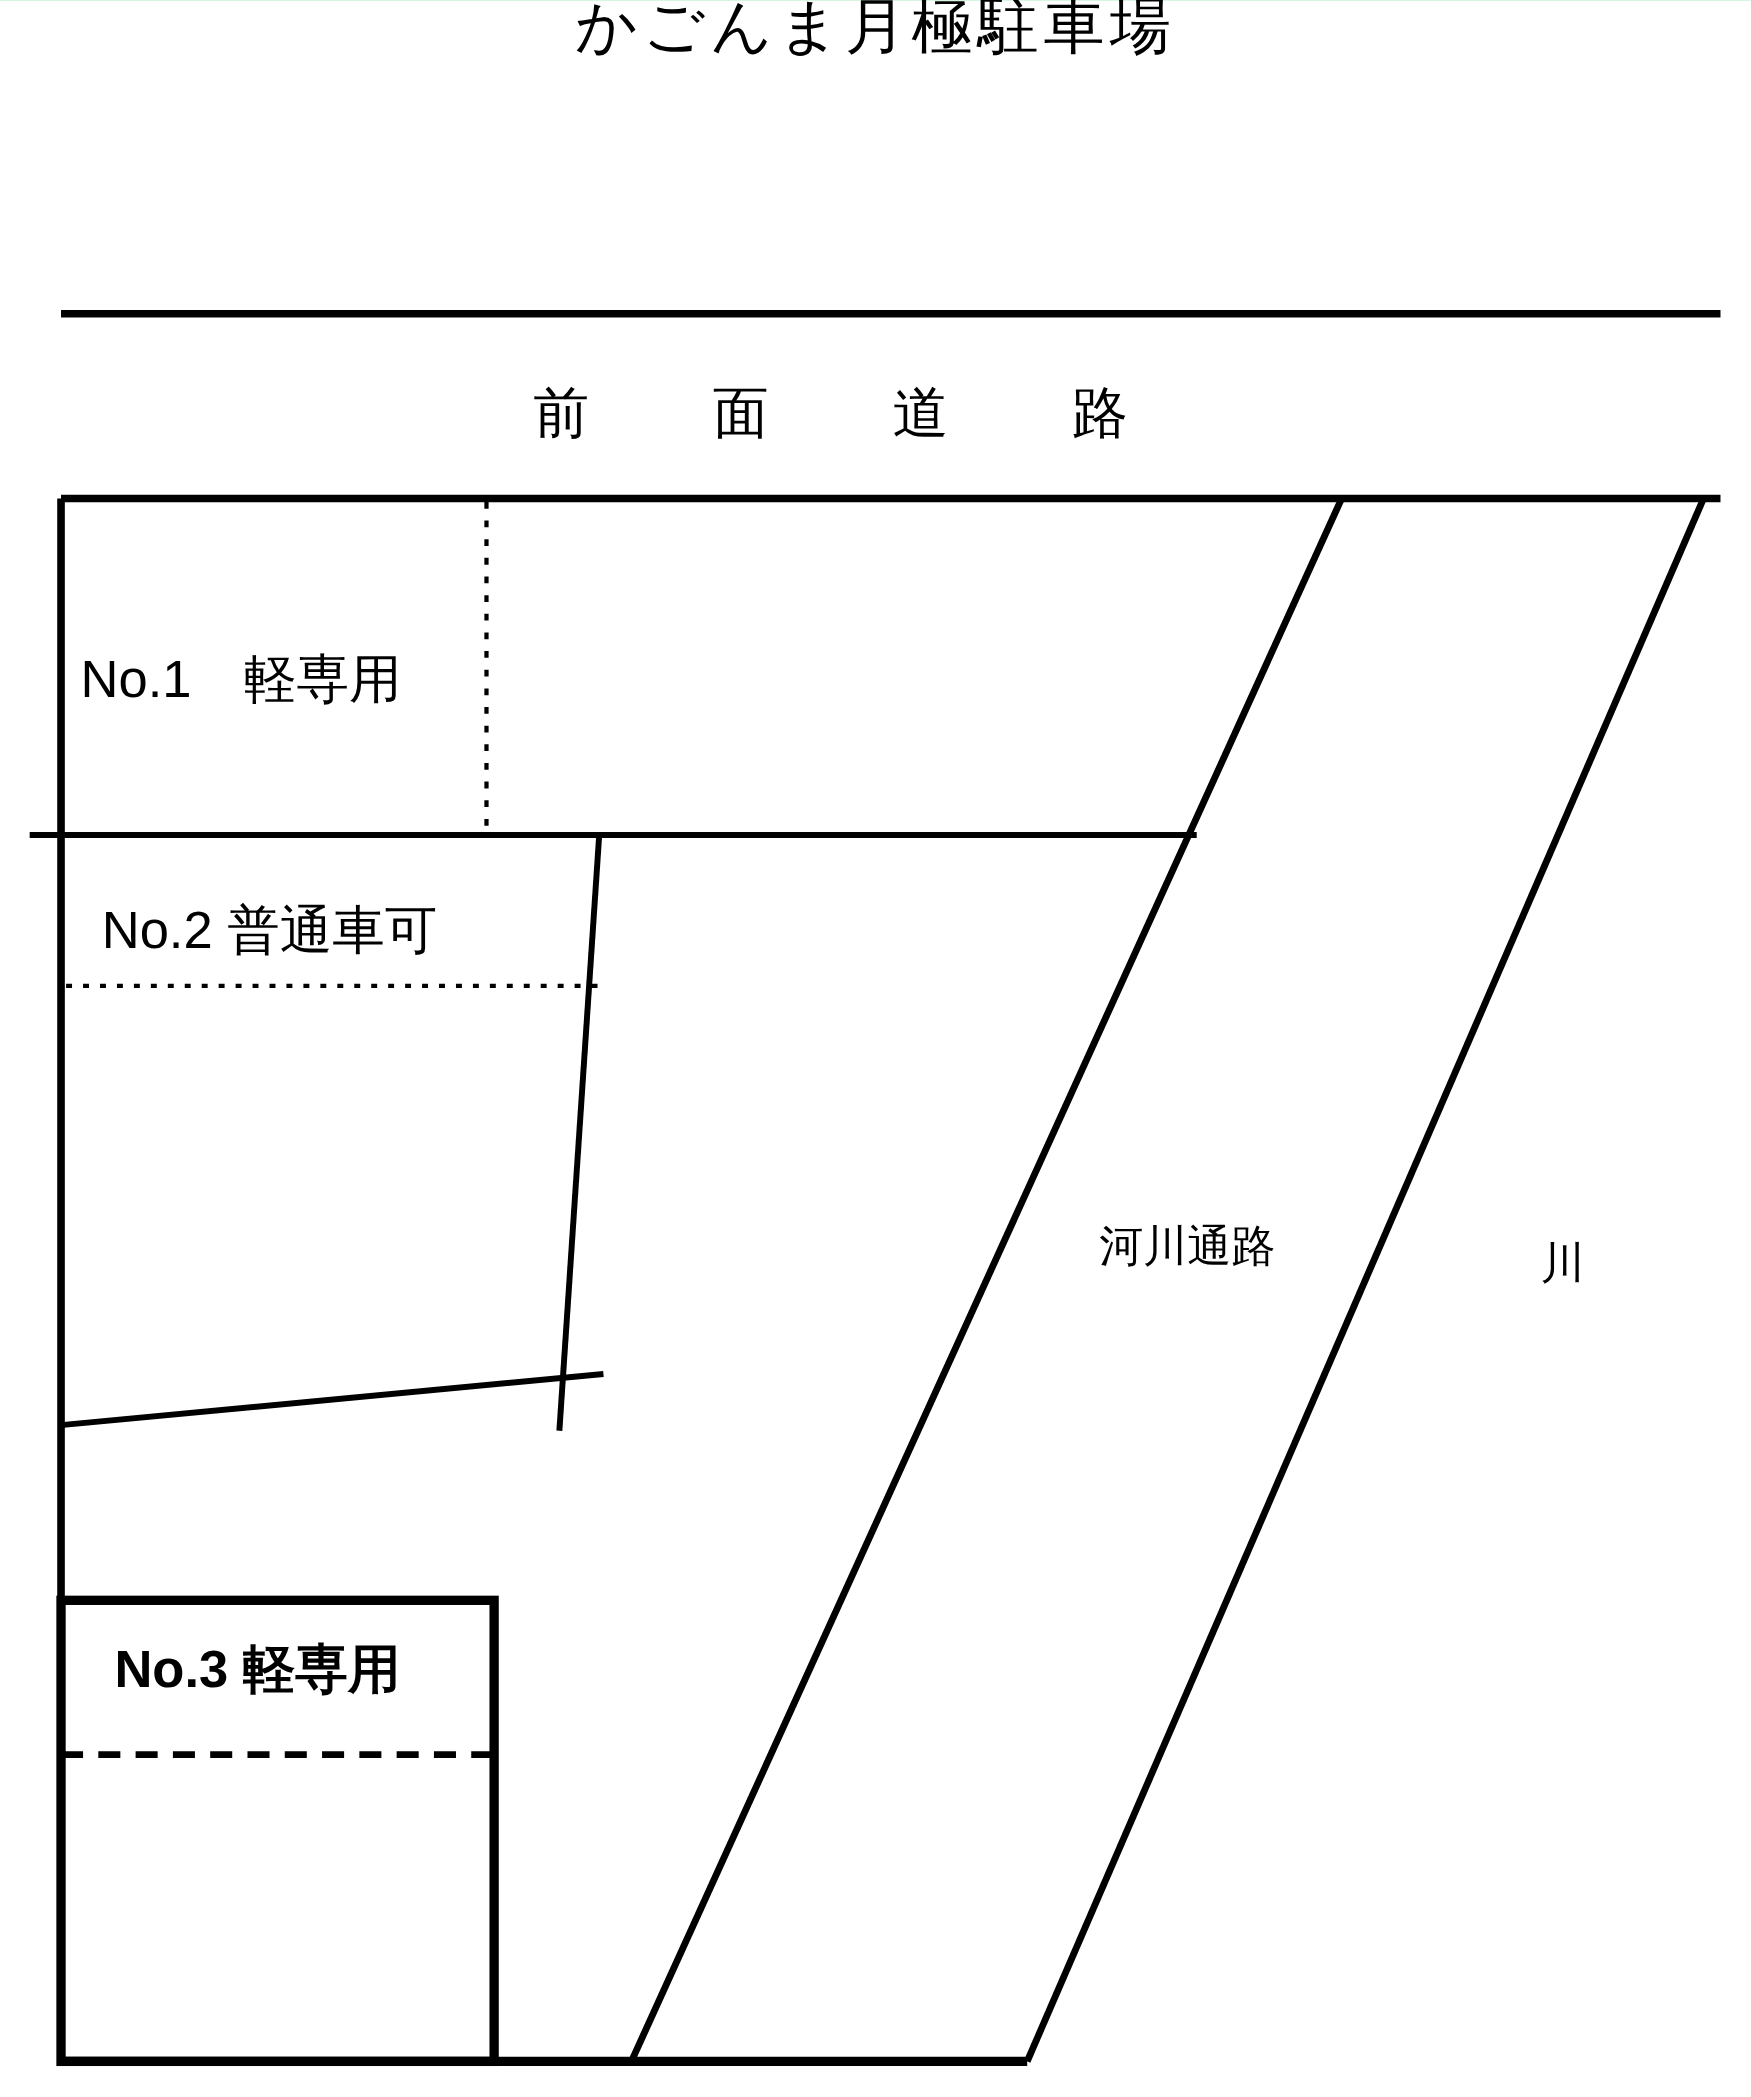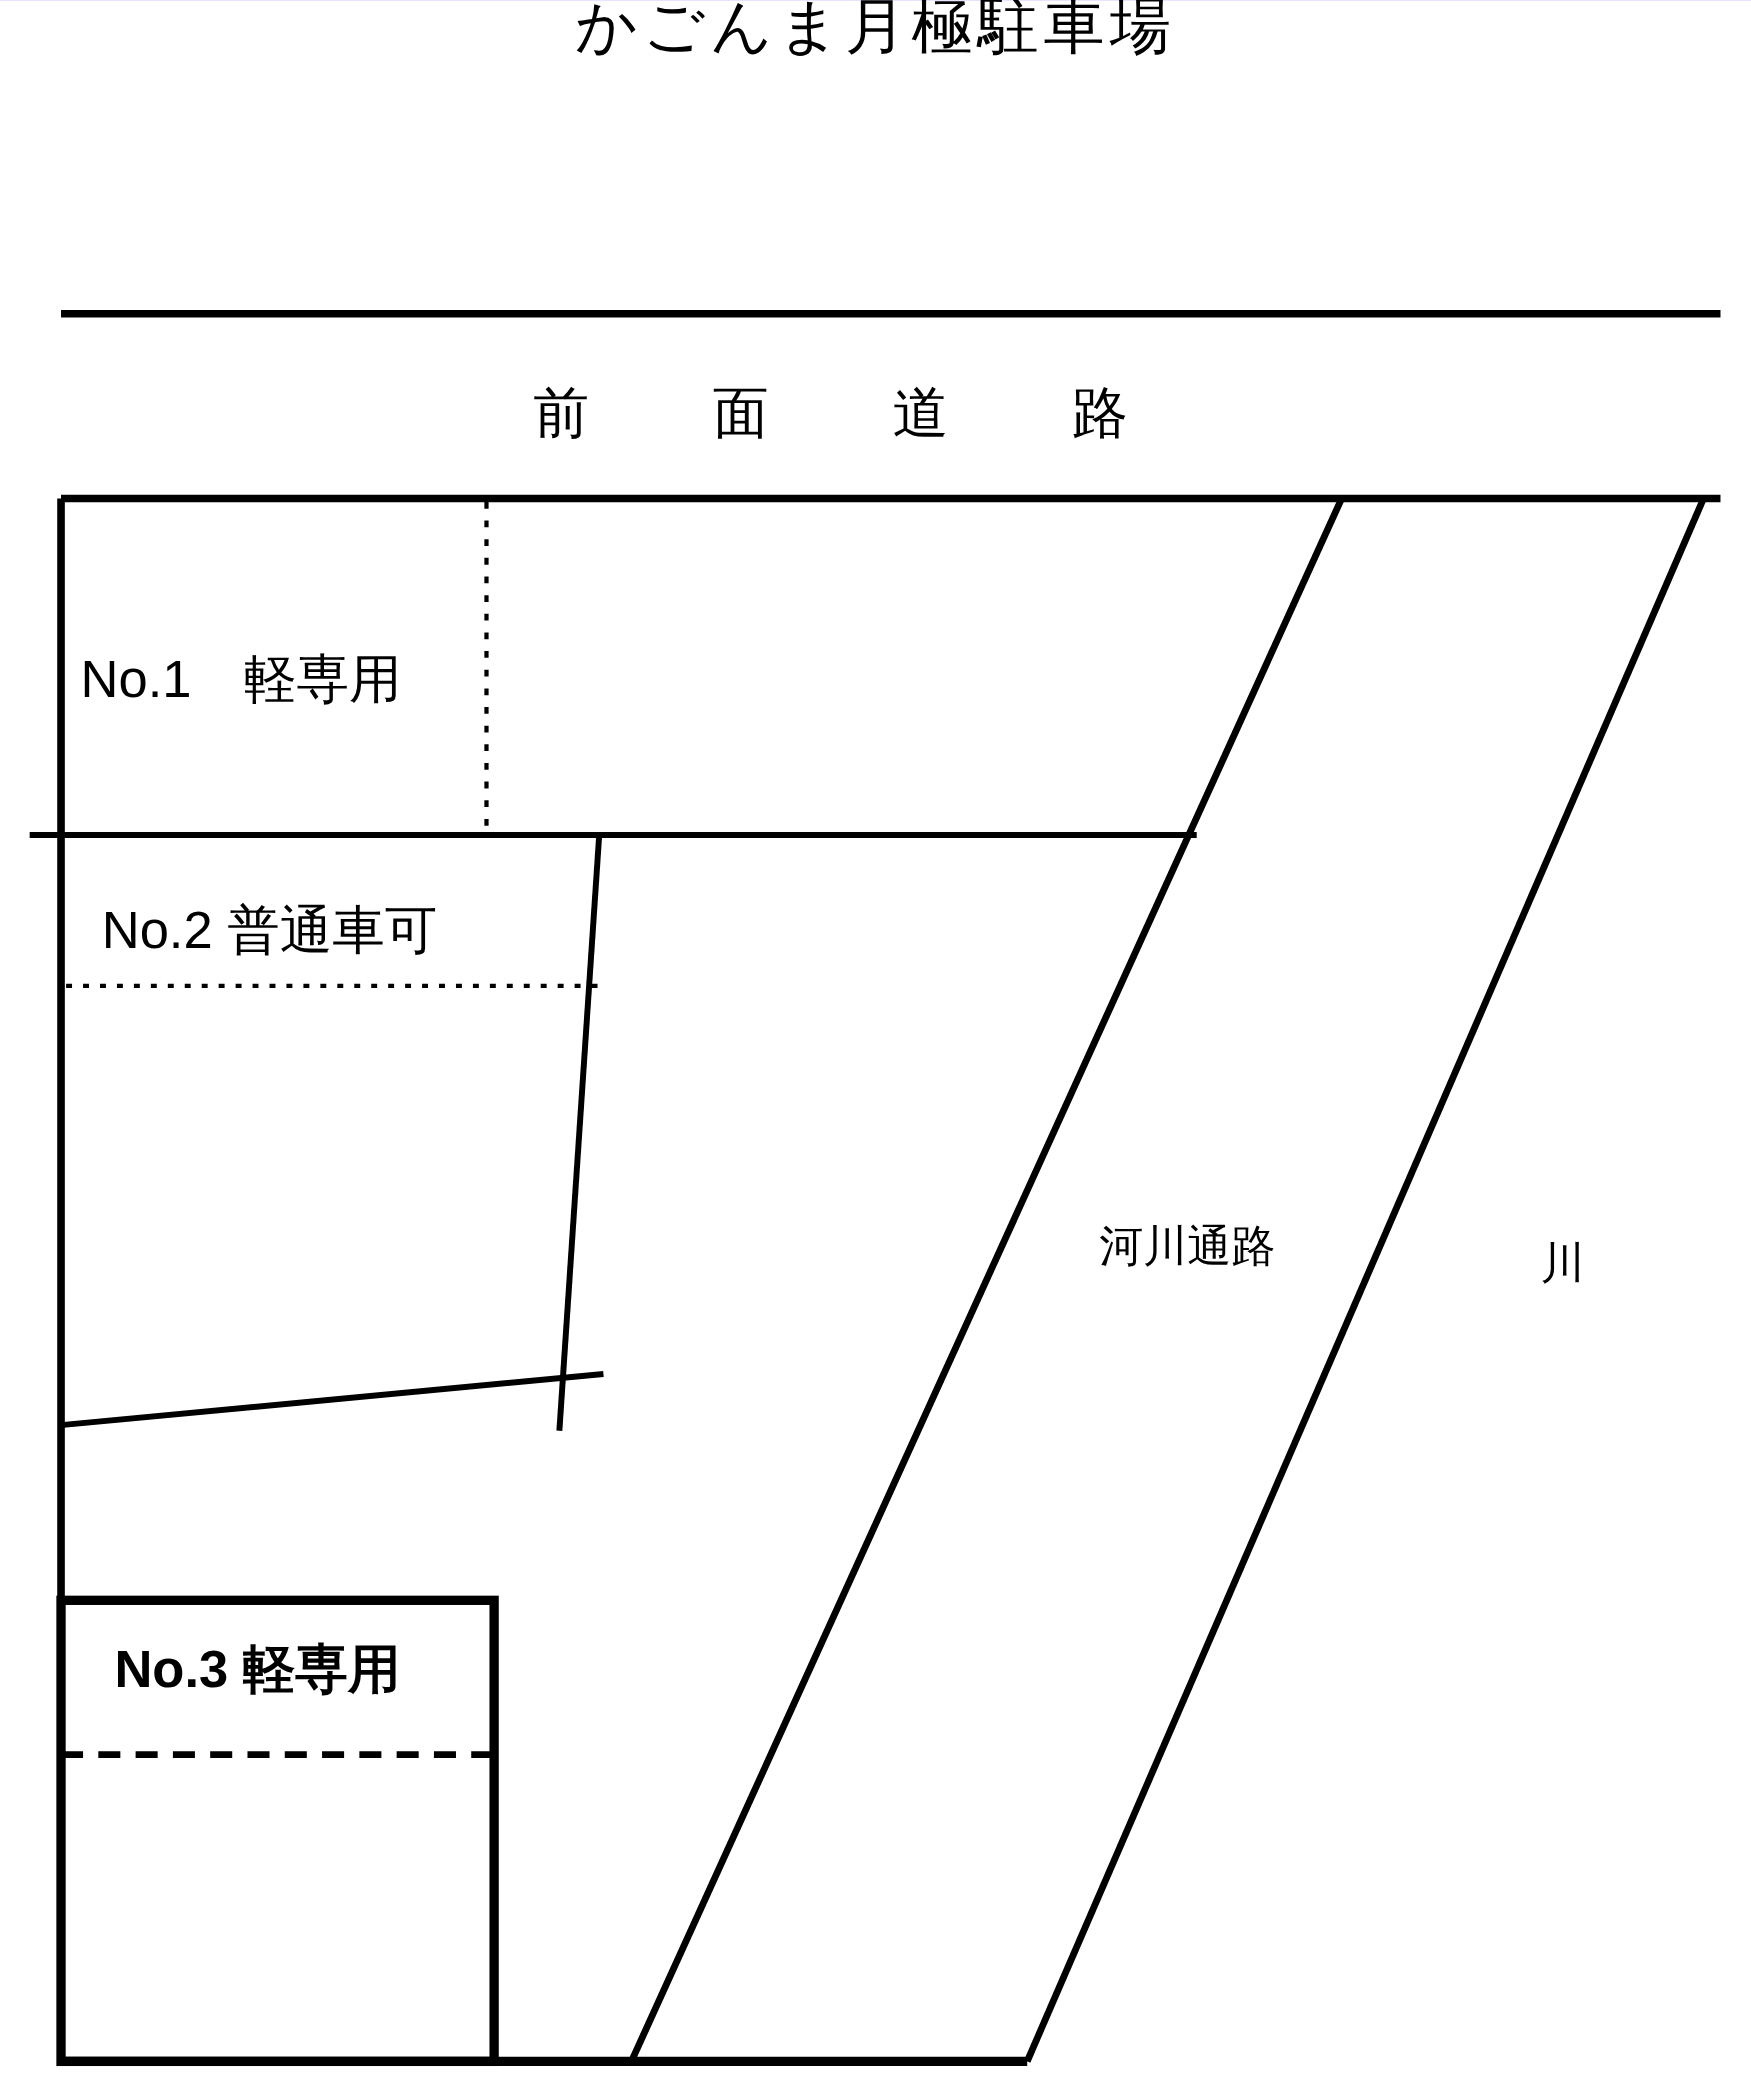--- a/index.html
+++ b/index.html
@@ -13,21 +13,21 @@
     height: 2098px;
     font-family: "Liberation Sans", "DejaVu Sans", sans-serif;
     color: #000000;
     overflow: hidden;
     position: relative;
   }
   #sheet {
     position: relative;
     width: 1751px;
     height: 1788px;
-    background: #8b5cf6;
+    background: #22c55e;
   }
   #diagram {
     position: absolute;
     left: 0;
     top: 0;
     width: 1751px;
     height: 2098px;
     display: block;
   }
   .doc-title {

